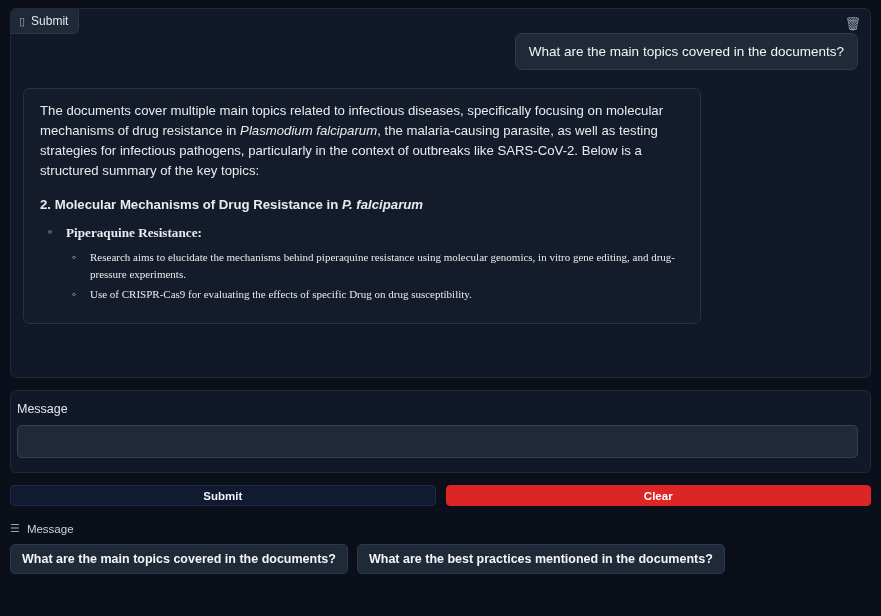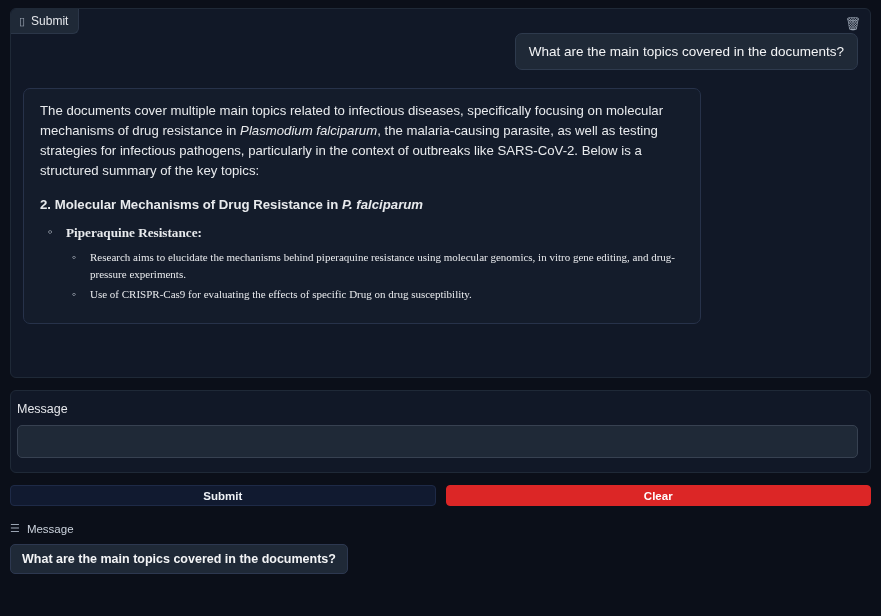--- a/index.html
+++ b/index.html
@@ -278,16 +278,17 @@
     <div class="btn btn-clear">Clear</div>
   </div>
 
   <div class="examples">
     <div class="examples-label">
       <span class="glyph">☰</span>
       <span>Message</span>
     </div>
     <div class="chips">
       <div class="chip">What are the main topics covered in the documents?</div>
+      <div class="chip">What are the best practices mentioned in the documents?</div>
     </div>
   </div>
 
 </div>
 
 </body></html>

